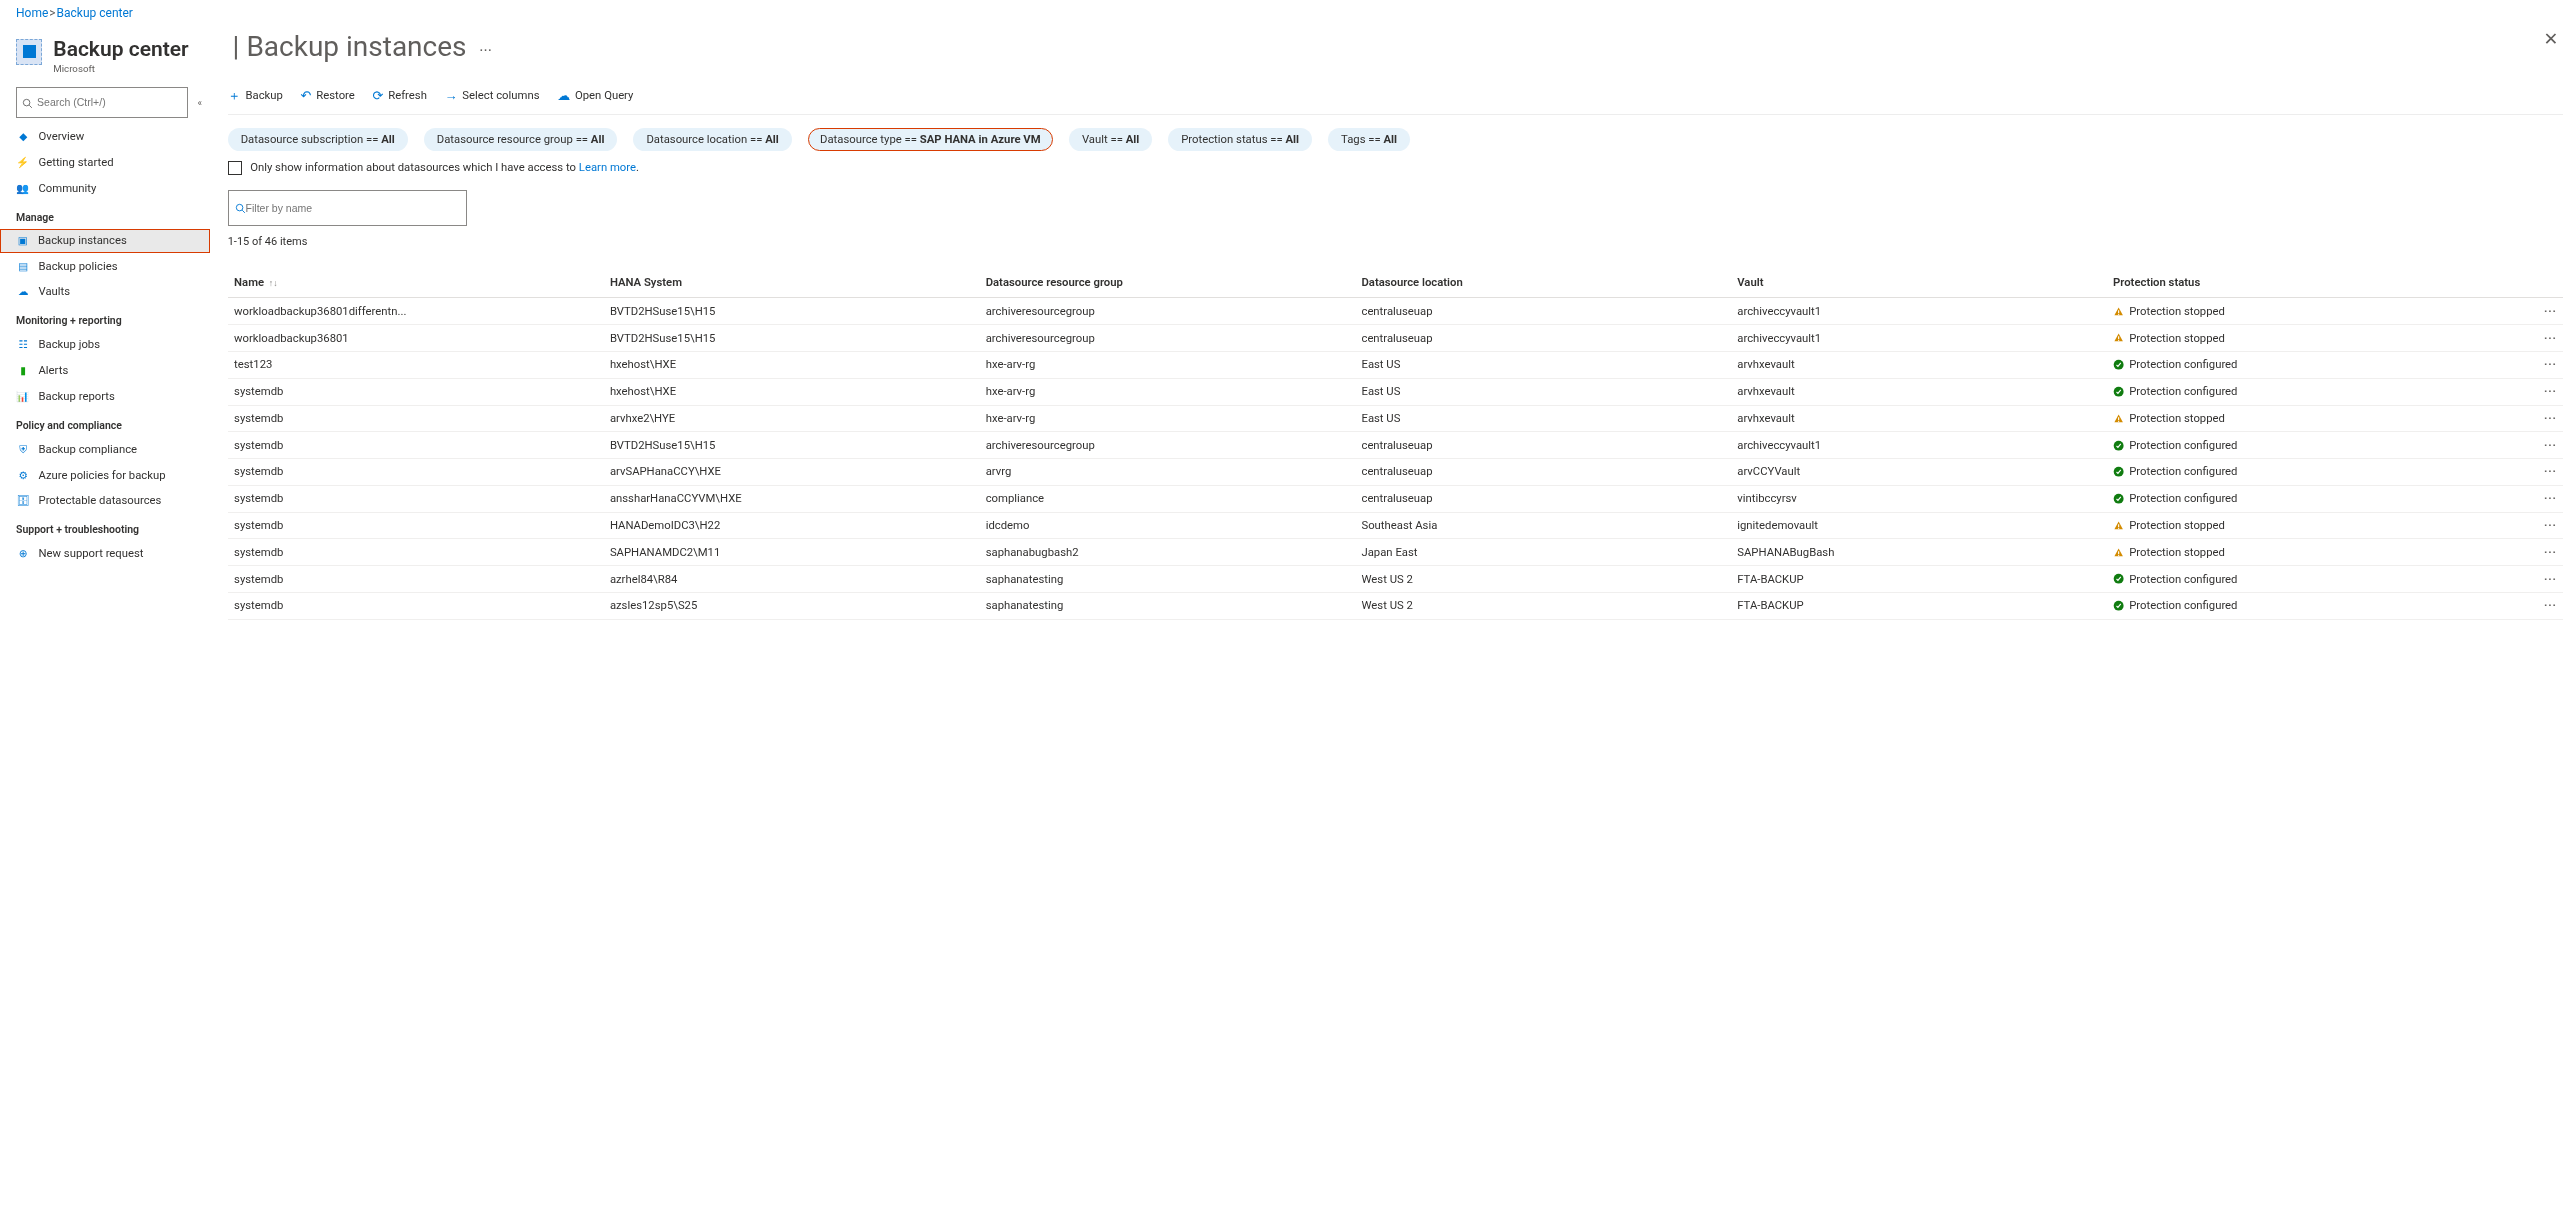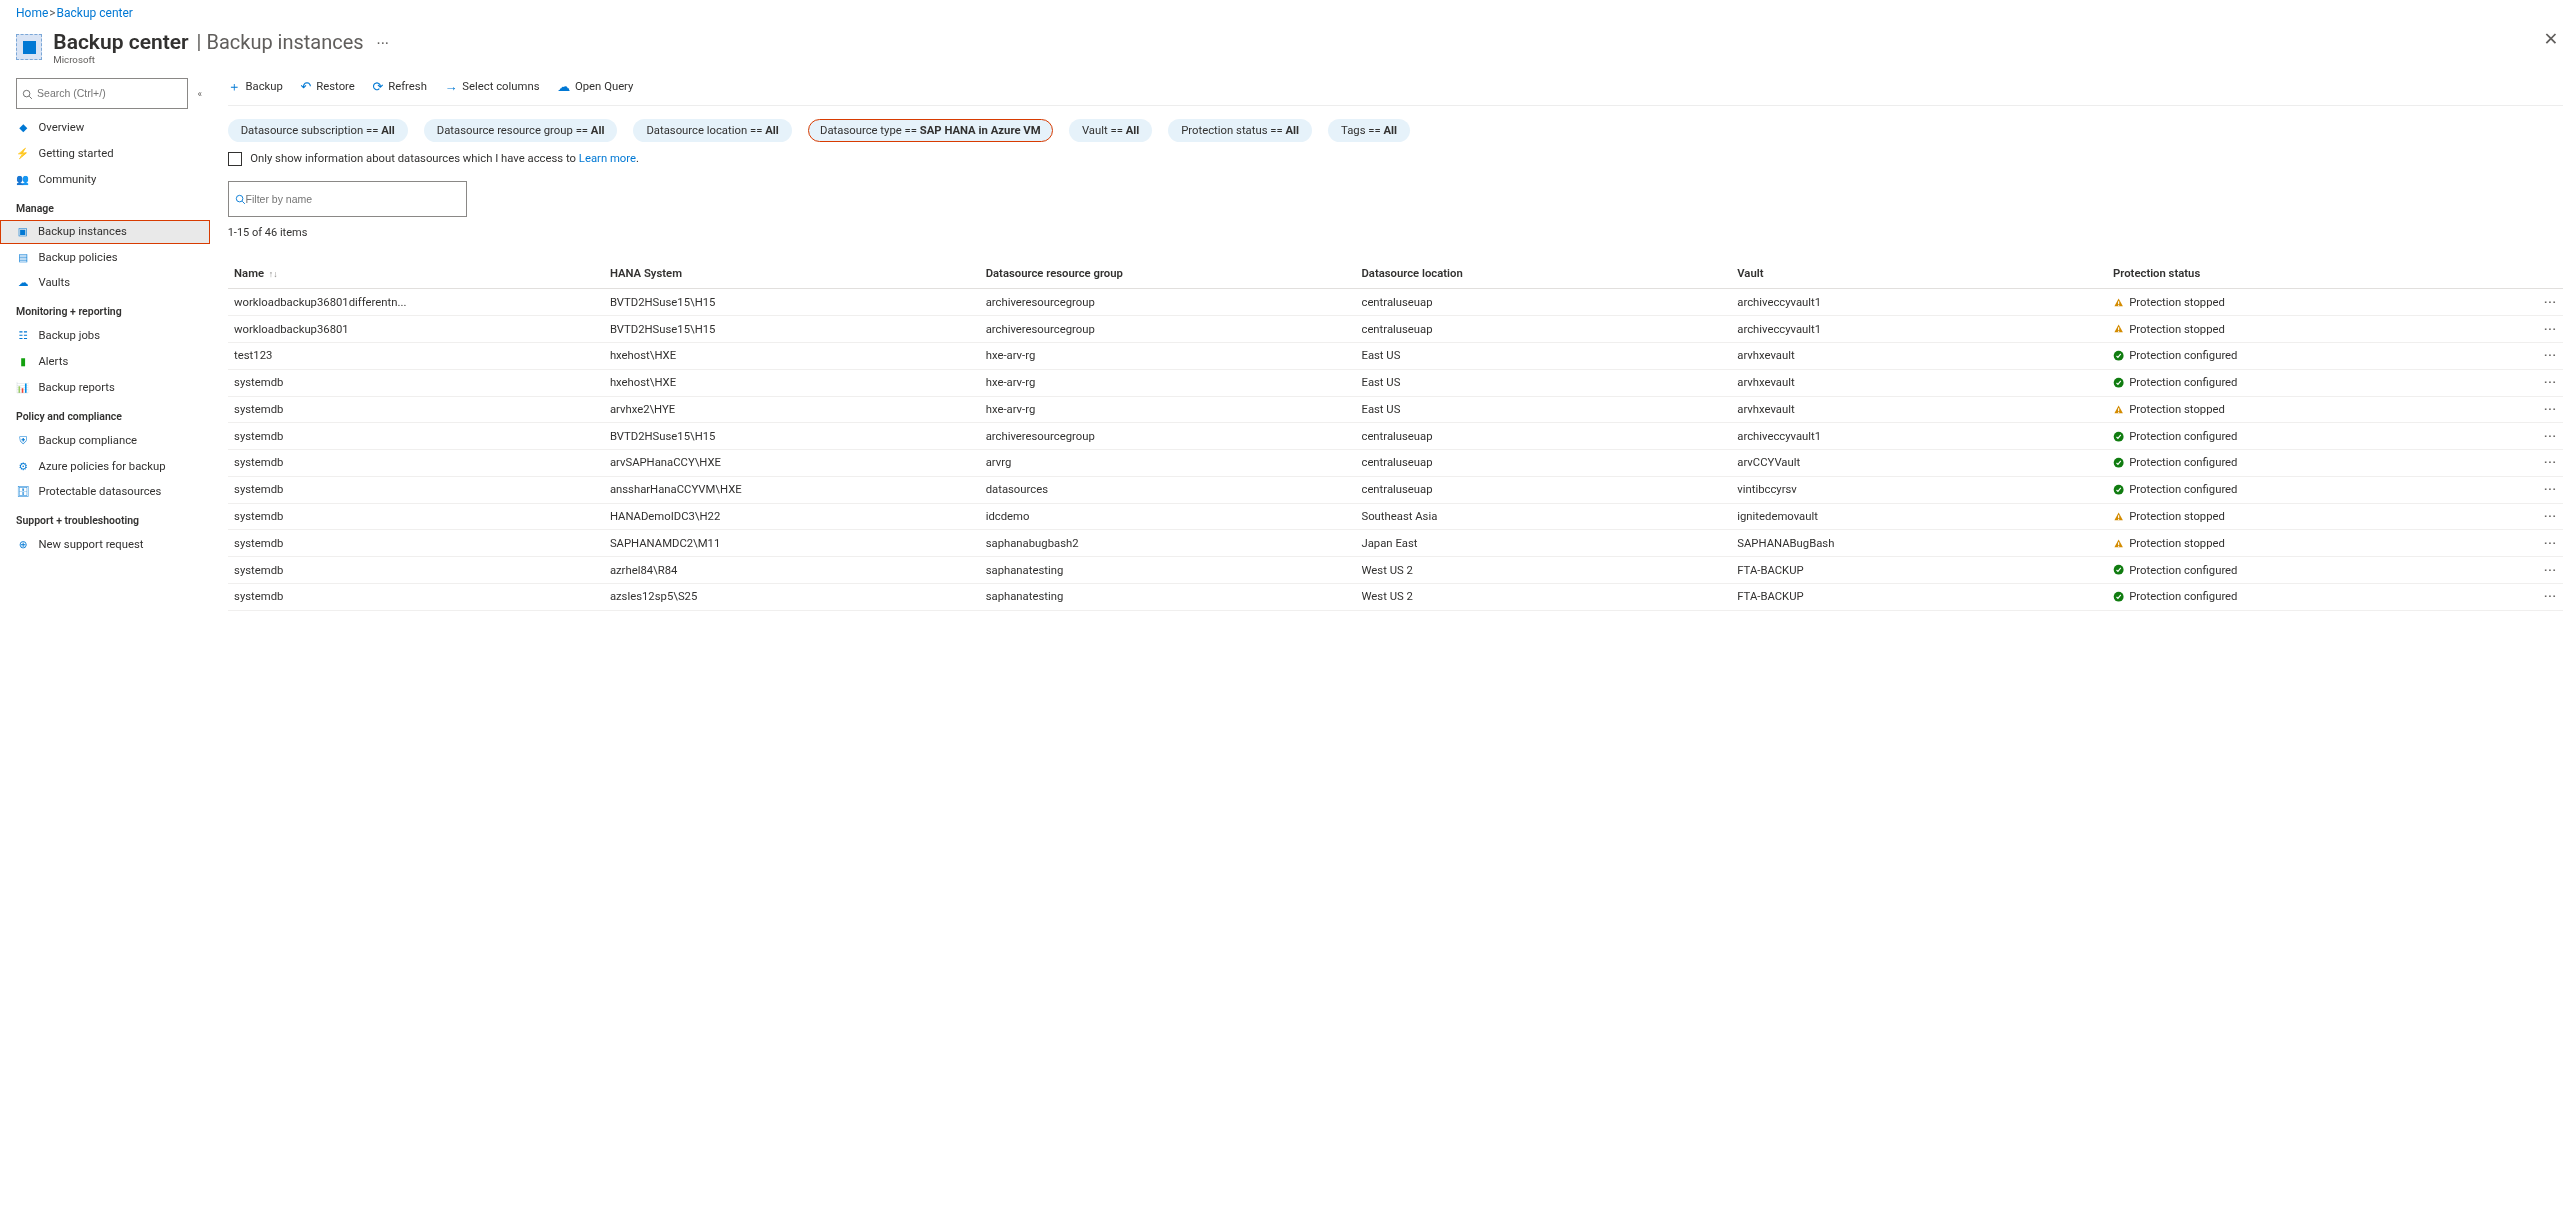--- a/index.html
+++ b/index.html
@@ -33,21 +33,21 @@
     border: 0.8px dashed #7ba7d7;
     background: #d9e4f5;
     display: flex; align-items: center; justify-content: center;
   }
   .service-icon-inner {
     width: 13px; height: 13px; background: #0078d4;
   }
   .title-wrap { display: flex; flex-direction: column; }
   .title-line { display: flex; align-items: baseline; gap: 8px; }
   .title-main { font-size: 21px; font-weight: 600; color: #323130; }
-  .title-sub  { font-size: 20px; font-weight: 400; color: #605e5c; }
+  .title-sub  { font-size: 28px; font-weight: 400; color: #605e5c; margin-left: 36px; }
   .title-dots { color: #605e5c; font-size: 16px; cursor: pointer; padding: 0 4.8px; }
   .subtitle { font-size: 9.7px; color: #605e5c; }
 
   .close-btn {
     position: absolute;
     right: 17.7px;
     top: 29px;
     font-size: 17.7px;
     color: #605e5c;
     cursor: pointer;
@@ -552,21 +552,21 @@
                   </svg>
                 </span>
                 <span>Protection configured</span>
               </span>
             </td>
             <td class="row-menu">···</td>
           </tr>
           <tr>
             <td>systemdb</td>
             <td>anssharHanaCCYVM\HXE</td>
-            <td>datasources</td>
+            <td>compliance</td>
             <td>centraluseuap</td>
             <td>vintibccyrsv</td>
             <td>
               <span class="status-cell">
                 <span class="badge ok">
                   <svg width="11.3" height="11.3" viewBox="0 0 16 16">
                     <circle cx="8" cy="8" r="7" fill="#107c10"></circle>
                     <path d="M5 8.5 L7 10.5 L11 5.5" stroke="#fff" stroke-width="1.6" fill="none"></path>
                   </svg>
                 </span>

